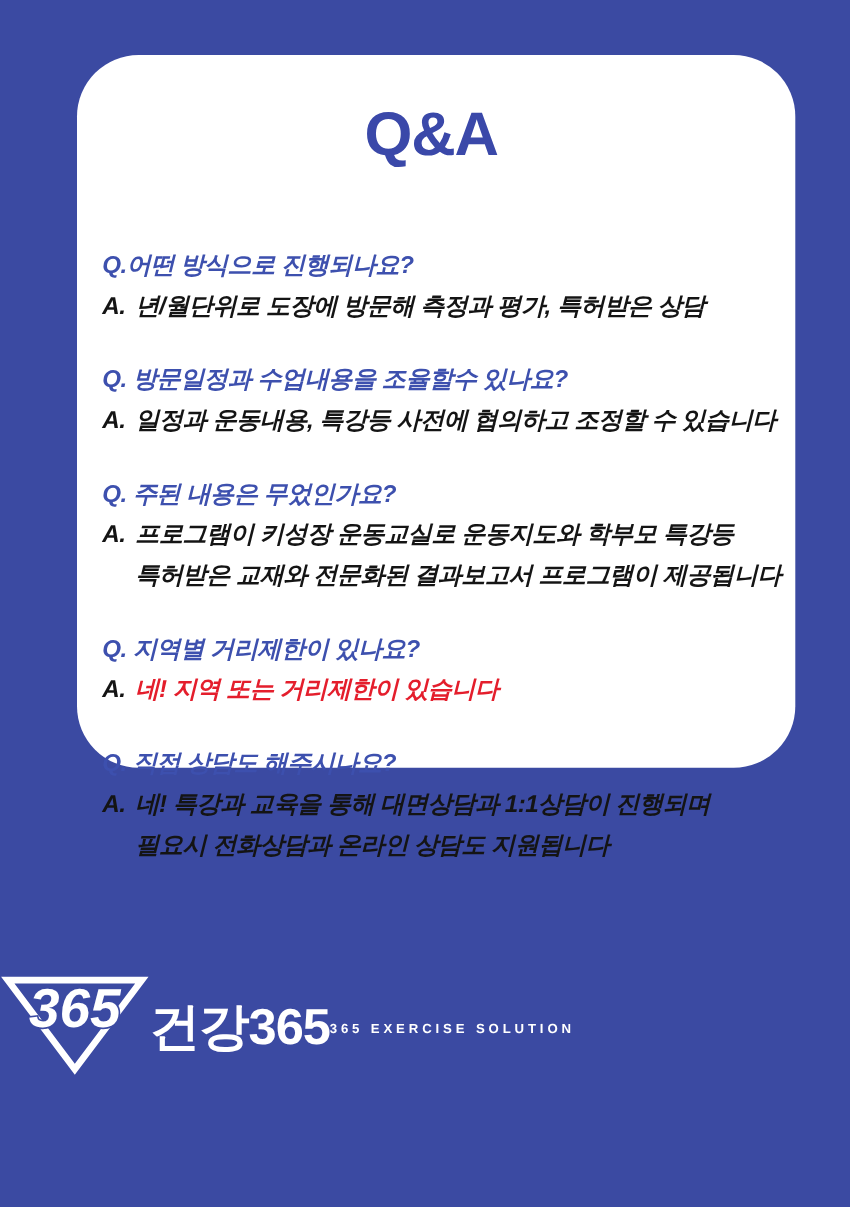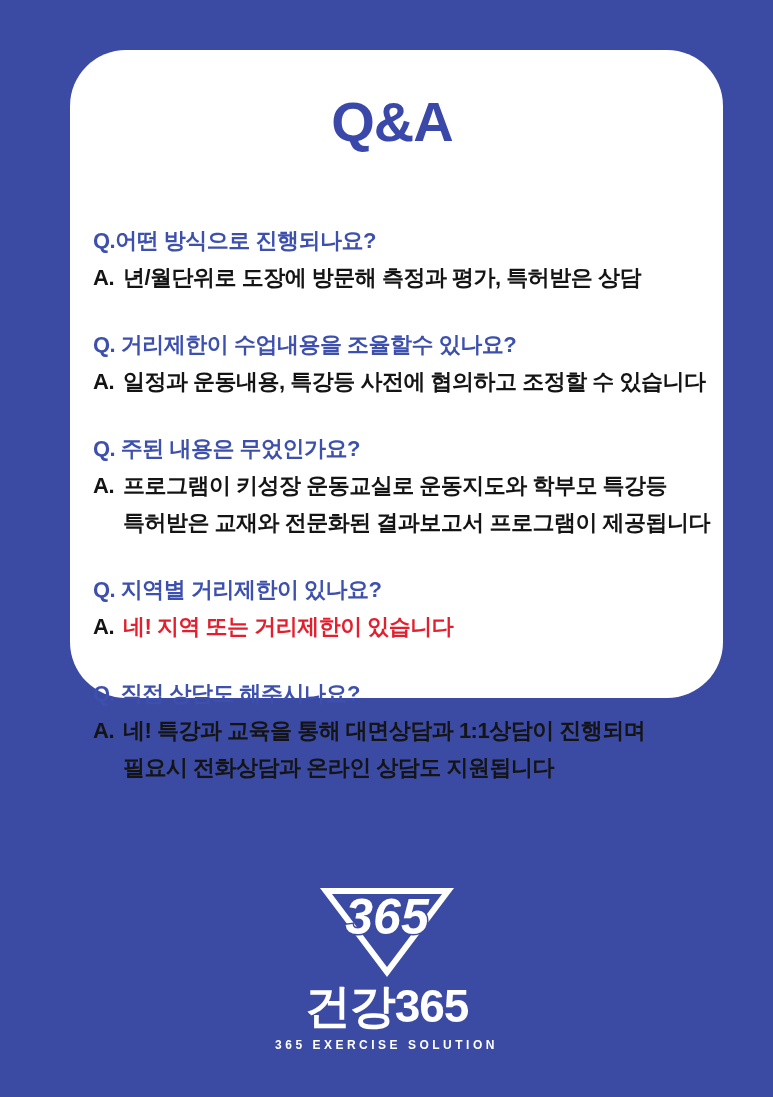--- a/index.html
+++ b/index.html
@@ -35,21 +35,21 @@
     padding: 42px 32px 0 23px;
   }
   .page-title {
     text-align: center;
     font-size: 56px;
     line-height: 60px;
     font-weight: 800;
     letter-spacing: -1px;
     color: var(--title);
   }
-  .qa-list { margin-top: 70px; }
+  .qa-list { margin-top: 70px; font-style: italic; }
   .qa-item { margin-bottom: 30px; }
   .q-line {
     color: var(--question);
     font-weight: 800;
     font-size: 22px;
     line-height: 37px;
     letter-spacing: -0.5px;
     white-space: nowrap;
   }
   .answer-row {
@@ -64,21 +64,21 @@
   .a-prefix { flex: 0 0 auto; margin-right: 9px; }
   .a-body { flex: 1 1 auto; }
   .a-line { white-space: nowrap; }
   .a-line.hl { color: var(--highlight); }
   .brand {
     position: absolute;
     left: 0;
     top: 884px;
     width: 773px;
     display: flex;
-    flex-direction: column;
+    flex-direction: row;
     align-items: center;
   }
   .brand-emblem { display: block; }
   .brand-name {
     margin-top: 4px;
     color: var(--logo);
     font-size: 46px;
     line-height: 48px;
     font-weight: 700;
     letter-spacing: -1px;
@@ -106,21 +106,21 @@
         <div class="q-line">Q.어떤 방식으로 진행되나요?</div>
         <div class="answer-row">
           <span class="a-prefix">A.</span>
           <span class="a-body">
             <span class="a-line">년/월단위로 도장에 방문해 측정과 평가, 특허받은 상담</span><br>
           </span>
         </div>
       </div>
 
       <div class="qa-item">
-        <div class="q-line">Q. 거리제한이 수업내용을 조율할수 있나요?</div>
+        <div class="q-line">Q. 방문일정과 수업내용을 조율할수 있나요?</div>
         <div class="answer-row">
           <span class="a-prefix">A.</span>
           <span class="a-body">
             <span class="a-line">일정과 운동내용, 특강등 사전에 협의하고 조정할 수 있습니다</span>
           </span>
         </div>
       </div>
 
       <div class="qa-item">
         <div class="q-line">Q. 주된 내용은 무었인가요?</div>

